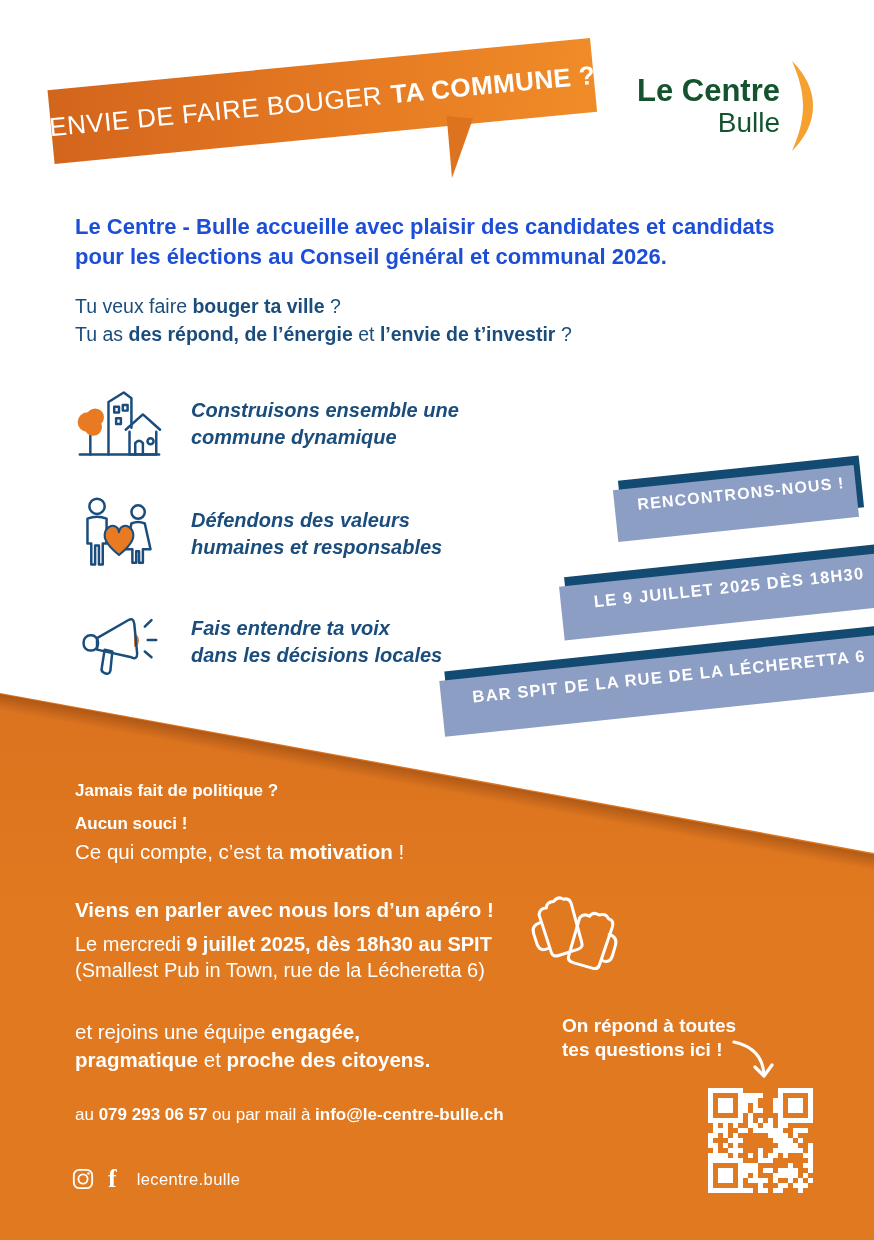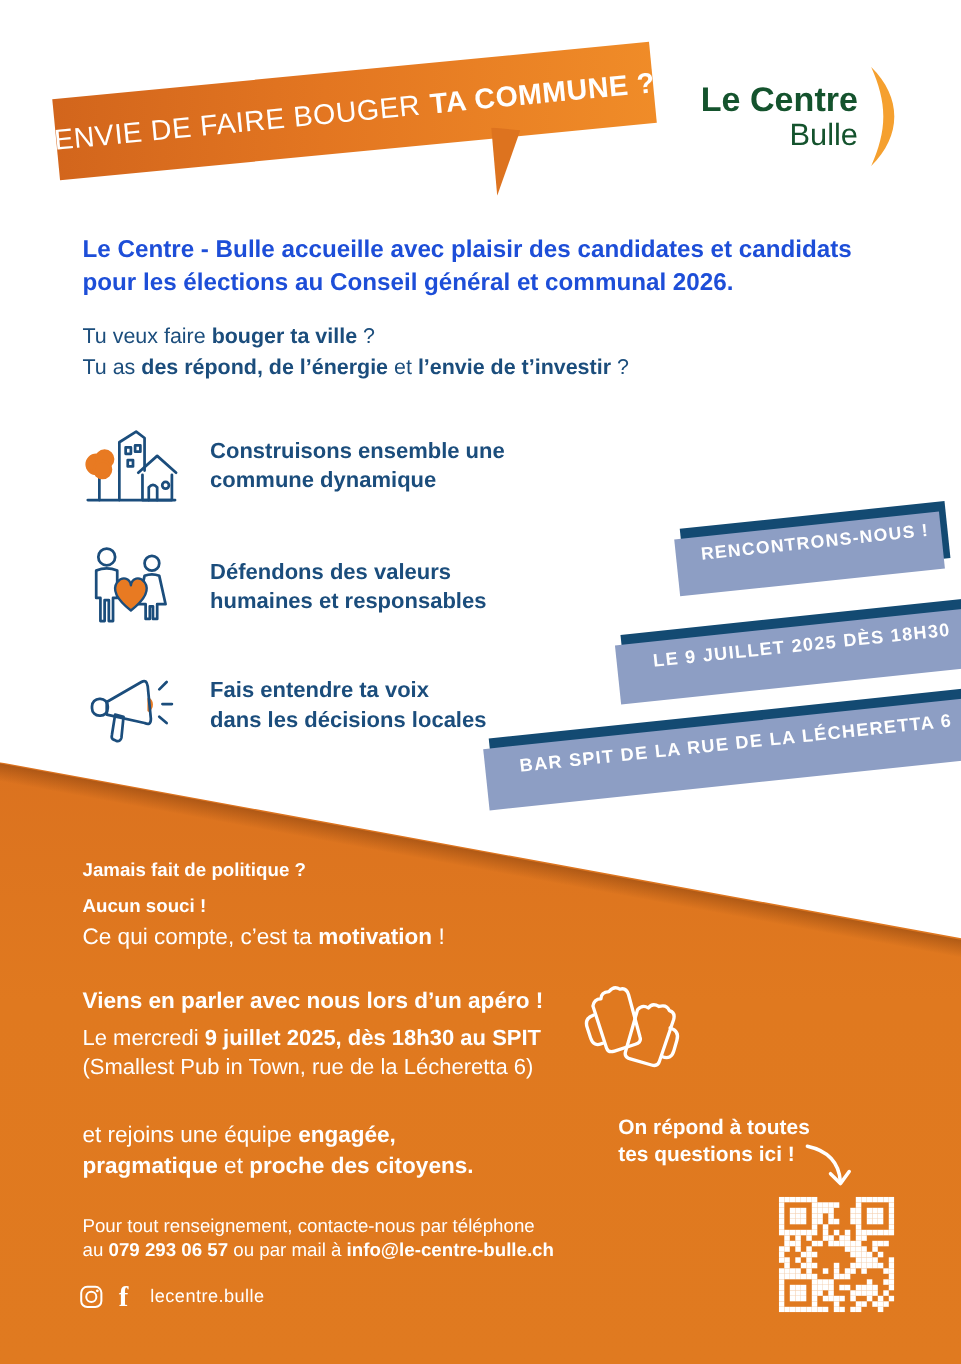--- a/index.html
+++ b/index.html
@@ -31,21 +31,21 @@
   .logo-line2{font-size:28px;font-weight:500;}
   .logo-arc{width:28px;height:92px;}
 
   
   .headline{left:75px;top:212px;width:760px;color:#1d4ed8;font-weight:700;font-size:22px;line-height:30px;}
   .headline span{display:block;}
   .questions{left:75px;top:292px;width:640px;color:#1b4d7c;font-size:19.5px;line-height:28px;}
   .questions .b{font-weight:700;}
 
   
-  .feature{left:75px;width:470px;height:92px;display:flex;align-items:center;gap:28px;}
+  .feature{left:75px;width:470px;height:92px;display:flex;align-items:center;gap:28px;font-style:italic;}
   .feature .icon-box{width:88px;height:84px;flex:0 0 88px;display:flex;align-items:center;justify-content:center;}
   .feature .txt{color:#1b4d7c;font-weight:700;font-size:20px;line-height:27px;}
   .feature .txt span{display:block;}
   .f1{top:378px;} .f2{top:488px;} .f3{top:596px;}
 
   
   .ribbon{
     position:absolute;background:#134a72;color:#fff;font-weight:700;
     display:flex;align-items:center;justify-content:center;
     letter-spacing:1.2px;white-space:nowrap;transform:rotate(-6deg);
@@ -225,21 +225,20 @@
       </g>
     </svg>
   </div>
 
   <div class="abs join">
     <span class="line"><span>et rejoins une équipe </span><span class="b">engagée,</span></span>
     <span class="line"><span class="b">pragmatique</span><span> et </span><span class="b">proche des citoyens.</span></span>
   </div>
 
   <div class="abs contact-small">
-    <span class="line">Pour tout renseignement, contacte-nous par téléphone</span>
     <span class="line"><span>au </span><span class="b">079 293 06 57</span><span> ou par mail à </span><span class="b">info@le-centre-bulle.ch</span></span>
   </div>
 
   <div class="abs social">
     <svg class="ig-icon" viewBox="0 0 24 24" fill="none" stroke="#ffffff" stroke-width="2">
       <rect x="2" y="2" width="20" height="20" rx="6"></rect>
       <circle cx="12" cy="12" r="5"></circle>
       <circle cx="18" cy="6" r="1.4" fill="#ffffff" stroke="none"></circle>
     </svg>
     <span class="fb-icon">f</span>

